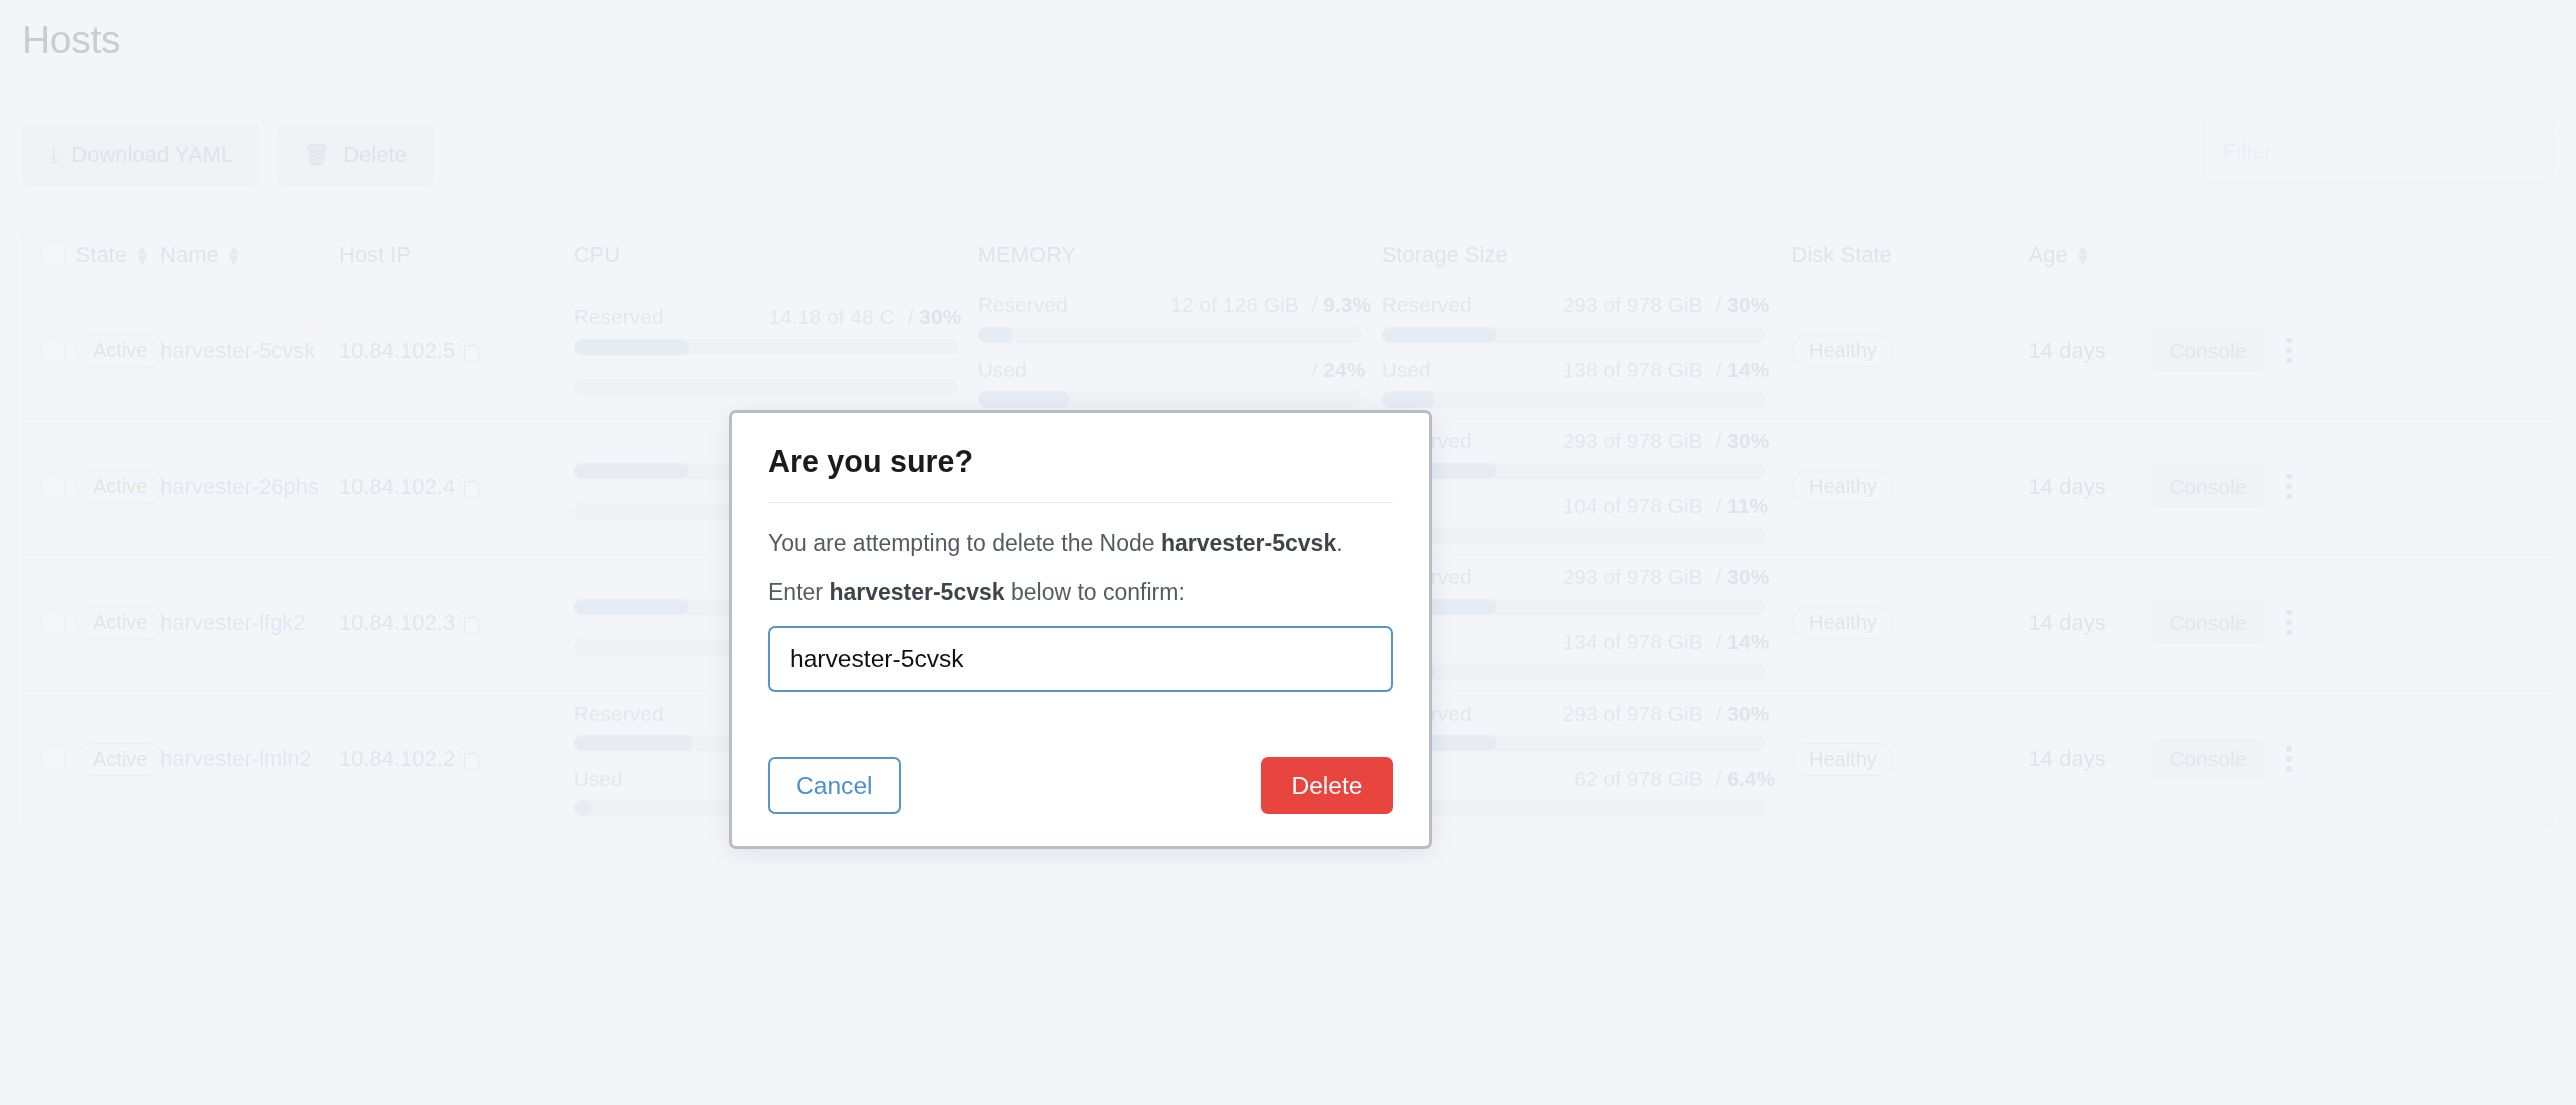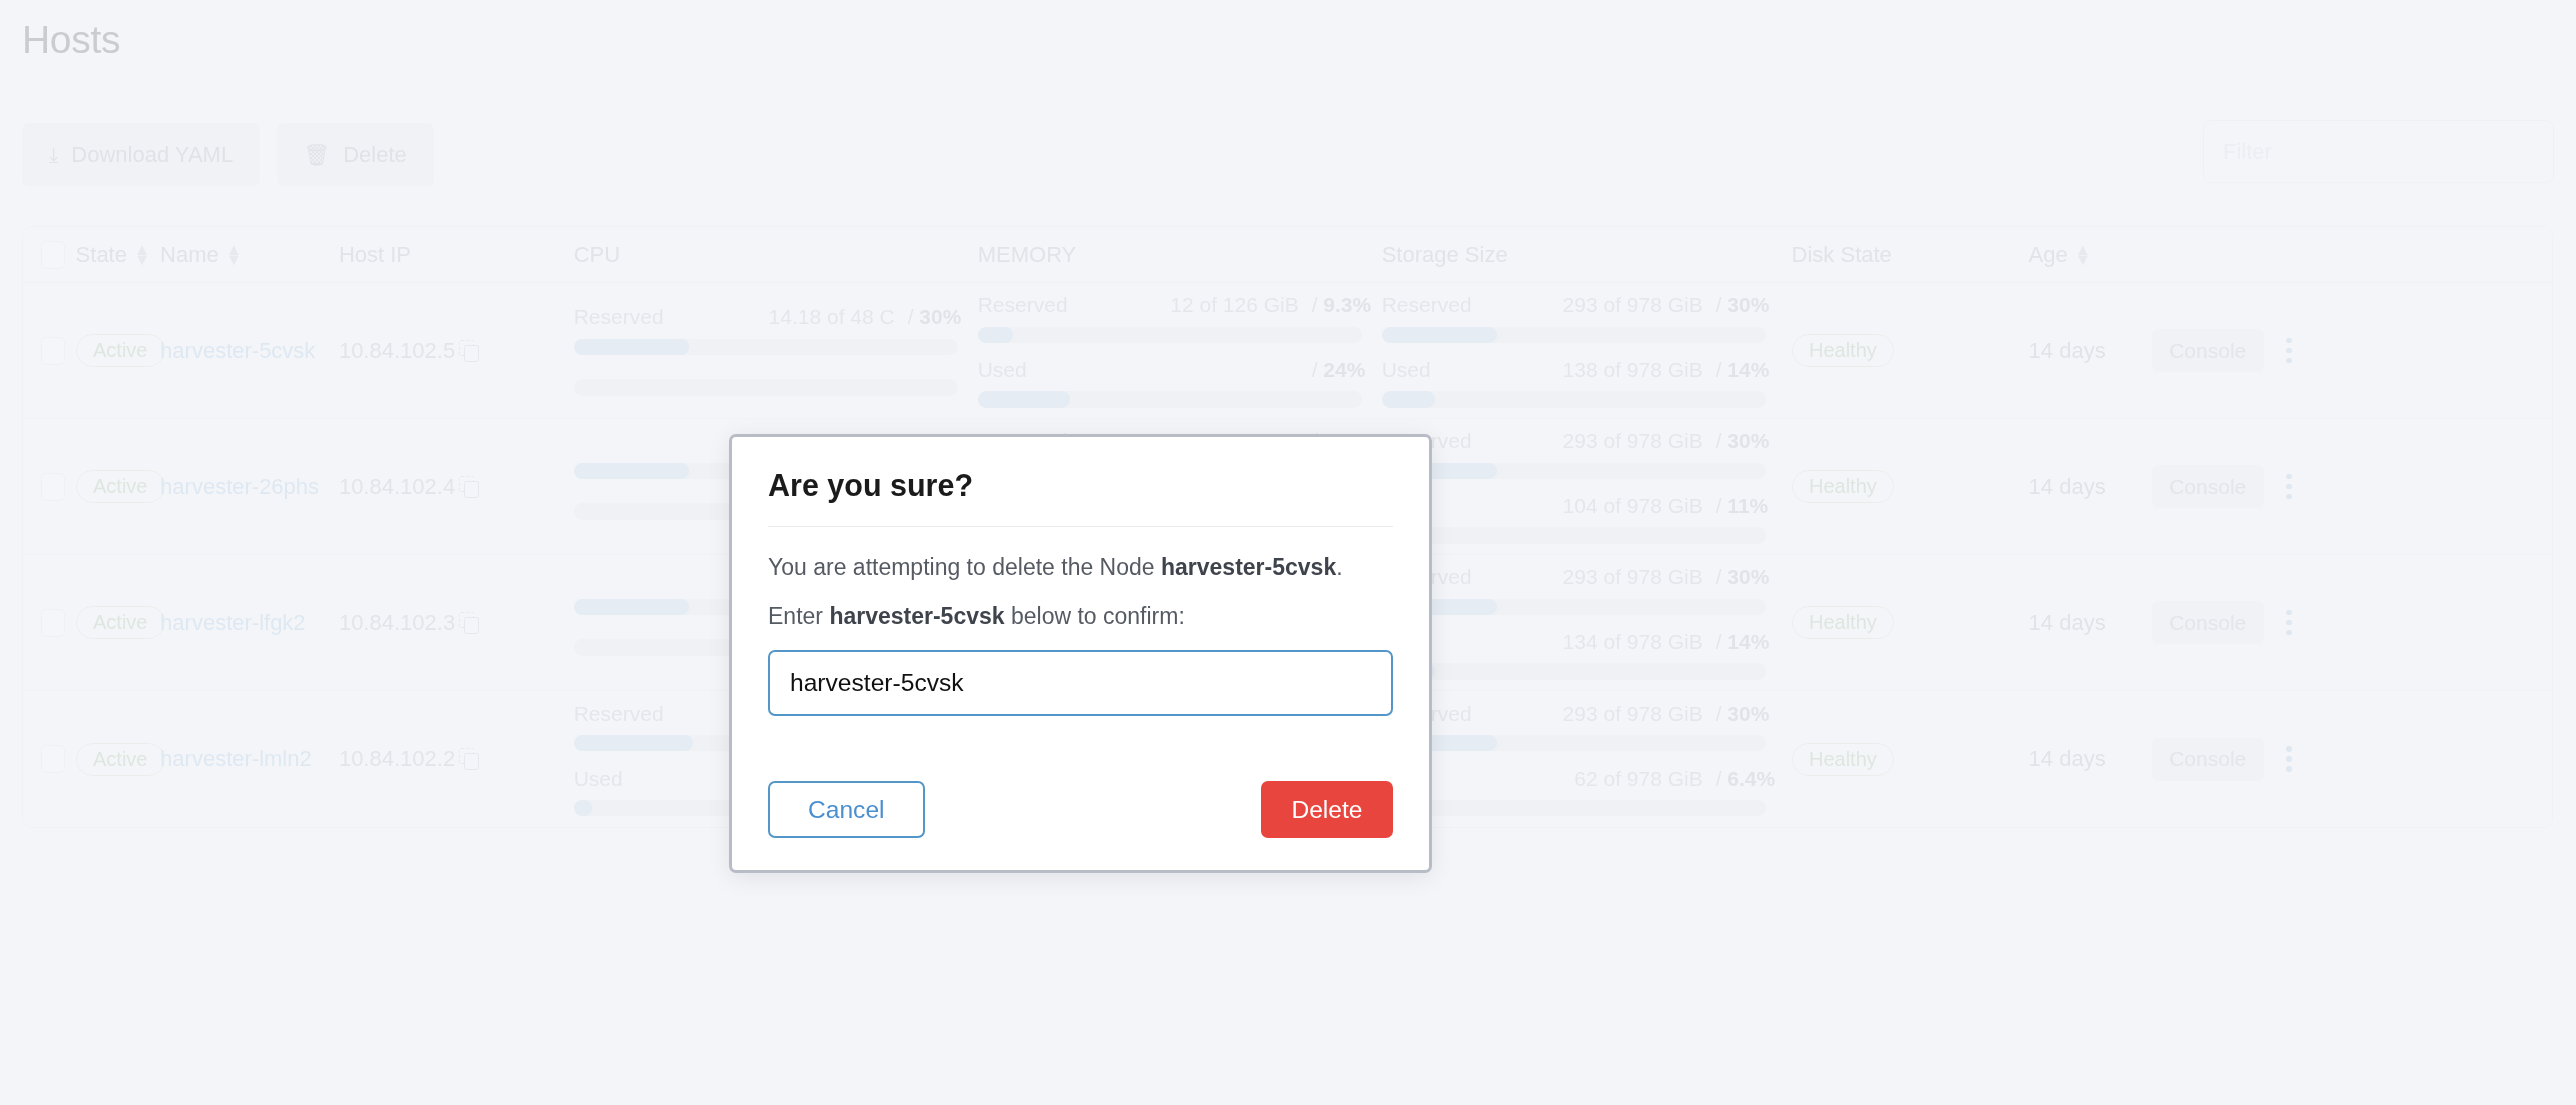--- a/index.html
+++ b/index.html
@@ -196,21 +196,20 @@
     position: absolute;
     left: 729px;
     top: 410px;
     width: 703px;
     height: 439px;
     background: #ffffff;
     border: 3.5px solid #b7bcc6;
     border-radius: 7px;
     box-shadow: 0 4.7px 23.4px rgba(0,0,0,.08);
     padding: 30.5px 36px 0 36px;
-    margin-top: 24px;
   }
   .modal h2 {
     font-size: 30.5px;
     font-weight: 600;
     color: #1b1b1b;
     margin-bottom: 23.4px;
   }
   .modal hr { border: none; border-top: 1.8px solid #e9eaee; margin-bottom: 26px; }
   .modal p {
     font-size: 23px;
@@ -238,21 +237,21 @@
     position: absolute;
     left: 36px;
     right: 36px;
     bottom: 32px;
     display: flex;
     justify-content: space-between;
     align-items: center;
   }
   .btn-cancel {
     height: 57px;
-    padding: 0 38px;
+    padding: 0 26px;
     border: 2.3px solid #5496c7;
     border-radius: 7px;
     background: #fff;
     color: #4a8fd0;
     font-size: 24.6px;
     font-family: "Liberation Sans", sans-serif;
   }
   .btn-delete {
     height: 57px;
     padding: 0 30.5px;

